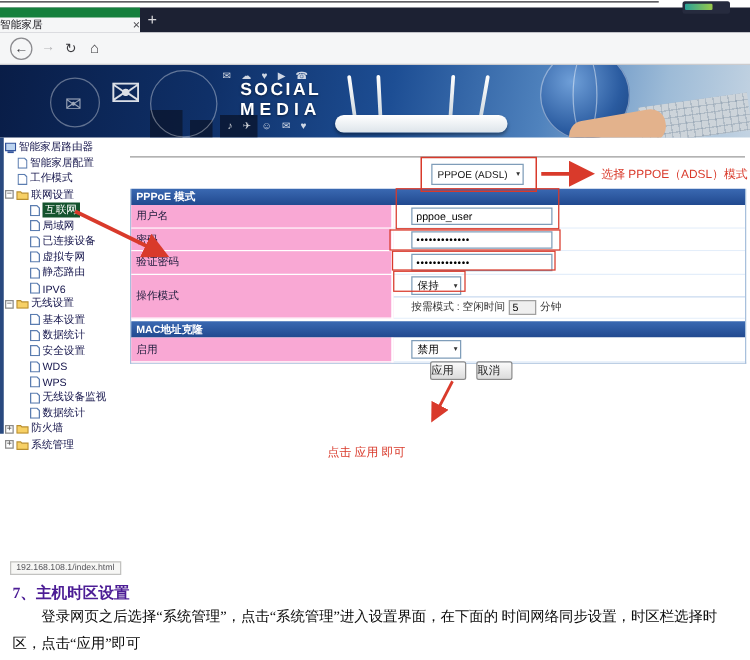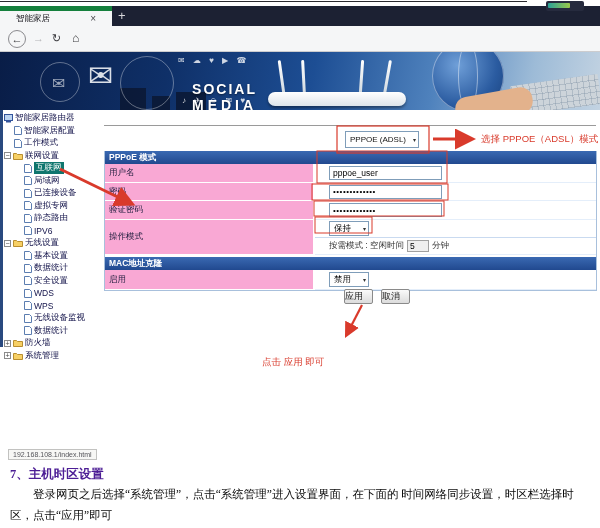--- a/index.html
+++ b/index.html
@@ -2,21 +2,21 @@
 <html><head>
 <meta charset="utf-8">
 <style>
   * { margin:0; padding:0; box-sizing:border-box; }
   html,body { width:600px; height:528px; background:#fff; font-family:"Liberation Sans","DejaVu Sans",sans-serif; }
   #stage { position:relative; width:600px; height:528px; overflow:hidden; background:#fff; }
 
   
   .top-hairline { position:absolute; left:0; top:1px; width:527px; height:1px; background:#2b2b30; }
   .tabbar { position:absolute; left:0; top:6px; width:600px; height:20px; background:#1c2133; }
-  .tab-active { position:absolute; left:0; top:0; width:112px; height:20px; background:#f5f6f7; border-top:5px solid #15803d; display:flex; align-items:center; padding:0 16px; }
+  .tab-active { position:absolute; left:0; top:0; width:112px; height:20px; background:#f5f6f7; border-top:8px solid #15803d; display:flex; align-items:center; padding:0 0; }
   .tab-title { font-size:8.5px; color:#15141a; flex:1; overflow:hidden; white-space:nowrap; }
   .tab-close { font-size:10px; color:#4a4a4f; margin-left:4px; }
   .newtab { position:absolute; left:118px; top:2px; color:#d7d7db; font-size:13px; line-height:16px; }
   .corner-frag { position:absolute; left:546px; top:1px; width:38px; height:10px; background:#262b3e; border-radius:2px; }
   .corner-frag .strip { position:absolute; left:2px; top:2px; width:22px; height:5px; background:linear-gradient(90deg,#2aa198,#9ac94a); border-radius:1px; }
 
   .toolbar { position:absolute; left:0; top:26px; width:600px; height:26px; background:#f5f6f7; border-bottom:1px solid #ccccce; }
   .navbtn { position:absolute; top:4px; font-size:11px; color:#3b3b3f; }
   .back-circle { left:8px; width:18px; height:18px; border:1px solid #8a8a8e; border-radius:50%; text-align:center; line-height:16px; font-size:11px; }
   .fwd { left:33px; color:#b5b5b8; top:6px; }
@@ -33,40 +33,40 @@
   .search-ph { font-size:8.5px; color:#909094; font-style:italic; margin-left:4px; }
 
   
   .banner { position:absolute; left:0; top:52px; width:600px; height:58px; overflow:hidden;
     background:linear-gradient(100deg,#091d47 0%,#0f3068 28%,#1d4e94 52%,#4f82bd 72%,#9dbbd7 88%,#c3d3e2 100%); }
   .bld { position:absolute; bottom:0; background:#0a1733; opacity:.85; }
   .env-big { position:absolute; left:88px; top:6px; font-size:30px; color:rgba(255,255,255,.85); }
   .env-sm { position:absolute; left:52px; top:22px; font-size:16px; color:rgba(255,255,255,.6); }
   .ring { position:absolute; border:1px solid rgba(255,255,255,.35); border-radius:50%; }
   .cloud-ic { position:absolute; color:rgba(255,255,255,.8); font-size:8px; letter-spacing:3px; white-space:nowrap; }
-  .social-txt { position:absolute; left:192px; top:12px; color:#fff; font-weight:bold; text-align:center; line-height:1; text-shadow:0 1px 2px rgba(0,0,0,.5);margin-top:18px; }
+  .social-txt { position:absolute; left:192px; top:12px; color:#fff; font-weight:bold; text-align:center; line-height:1; text-shadow:0 1px 2px rgba(0,0,0,.5); }
   .social-l1 { font-size:14px; letter-spacing:2px; }
   .social-l2 { font-size:14px; letter-spacing:4px; margin-top:2px; }
   .router-body { position:absolute; left:268px; top:40px; width:138px; height:14px; background:linear-gradient(#ffffff,#dde4ea); border-radius:8px; box-shadow:0 2px 3px rgba(0,0,0,.4); }
   .antenna { position:absolute; width:3px; height:34px; background:linear-gradient(#fff,#cfd8df); border-radius:2px; top:8px; }
   .globe { position:absolute; left:432px; top:-12px; width:72px; height:72px; border-radius:50%;
     background:radial-gradient(circle at 35% 35%, #6f9fd8, #2a5ba0 60%, #173e78); box-shadow:inset 0 0 0 1px rgba(255,255,255,.4); }
   .globe .mer { position:absolute; top:2px; left:26px; width:20px; height:68px; border:1px solid rgba(255,255,255,.45); border-radius:50%; }
   .hand { position:absolute; left:455px; top:40px; width:78px; height:26px; background:#e3b28c; border-radius:12px; transform:rotate(-10deg); }
   .sleeve { position:absolute; left:512px; top:28px; width:88px; height:30px; background:#cdd4da;
     background-image:repeating-linear-gradient(0deg,rgba(120,140,160,.35) 0 1px,transparent 1px 6px),repeating-linear-gradient(90deg,rgba(120,140,160,.35) 0 1px,transparent 1px 6px); transform:rotate(-8deg); }
 
   
   .page-edge { position:absolute; left:0; top:110px; width:3px; height:237px; background:#29497f; }
   .sidebar { position:absolute; left:4px; top:112px; width:99px; }
   .tree-item { display:flex; align-items:center; height:12.5px; font-size:8.5px; color:#13134a; white-space:nowrap; }
   .lv1 { padding-left:10px; } .lv1f { padding-left:0; } .lv2 { padding-left:20px; }
   .pmbox { width:7px; height:7px; border:1px solid #8b8b8b; background:#fff; color:#444; font-size:7px; line-height:5px; text-align:center; margin-right:2px; flex:0 0 auto; }
   .ico { margin-right:2px; flex:0 0 auto; display:inline-block; }
-  .sel-item { background:#0f766e; color:#fff; padding:0 2px; }
+  .sel-item { background:#14532d; color:#fff; padding:0 2px; }
 
   
   .content-hr { position:absolute; left:104px; top:125px; width:492px; height:1px; background:#9a9a9a; }
   .sel { border:1px solid #7f9db9; background:#fff; display:flex; align-items:center; justify-content:space-between; padding:0 2px 0 4px; }
   .sel .arr { font-size:6px; color:#333; }
   .wan-sel { position:absolute; left:345px; top:131px; width:74px; height:17px; font-size:8px; color:#111; }
   .panel { position:absolute; left:104px; top:151px; width:493px; border:1px solid #a8c0dc; border-top:none; background:#fff; font-size:8.5px; }
   .sec-header { height:13px; background:linear-gradient(#3a69b2,#21498f); color:#fff; font-weight:bold; font-size:8.5px; line-height:13px; padding-left:4px; }
   .sec-header.mac { margin-top:2px; }
   .t-row { display:flex; }

